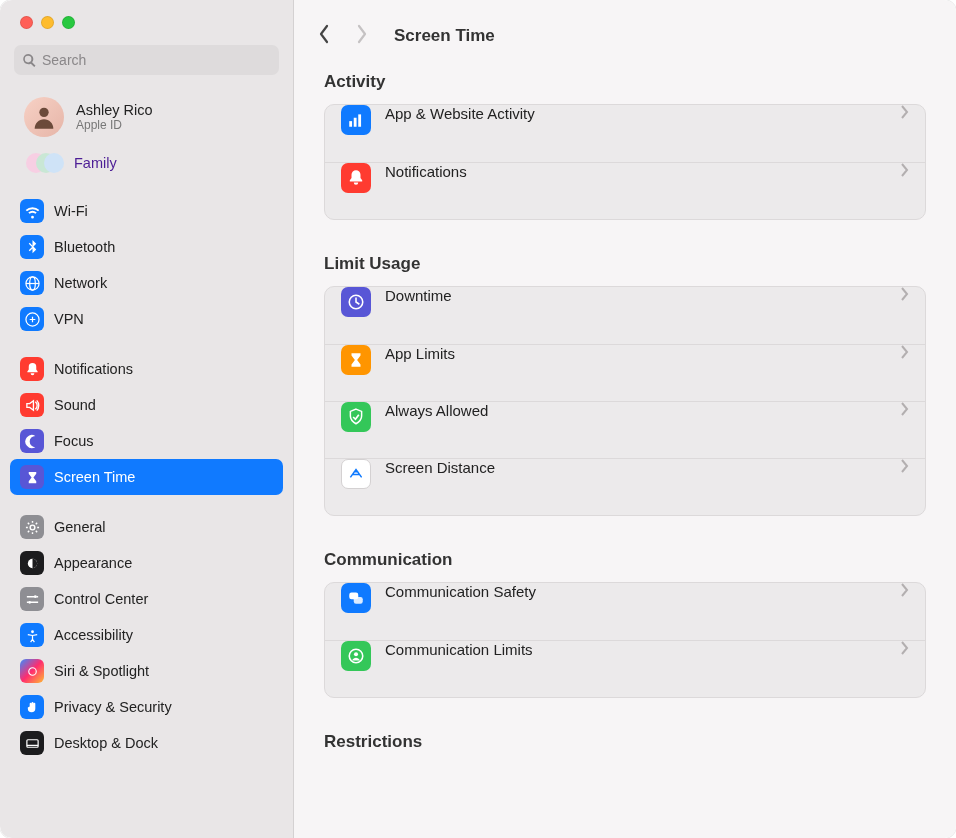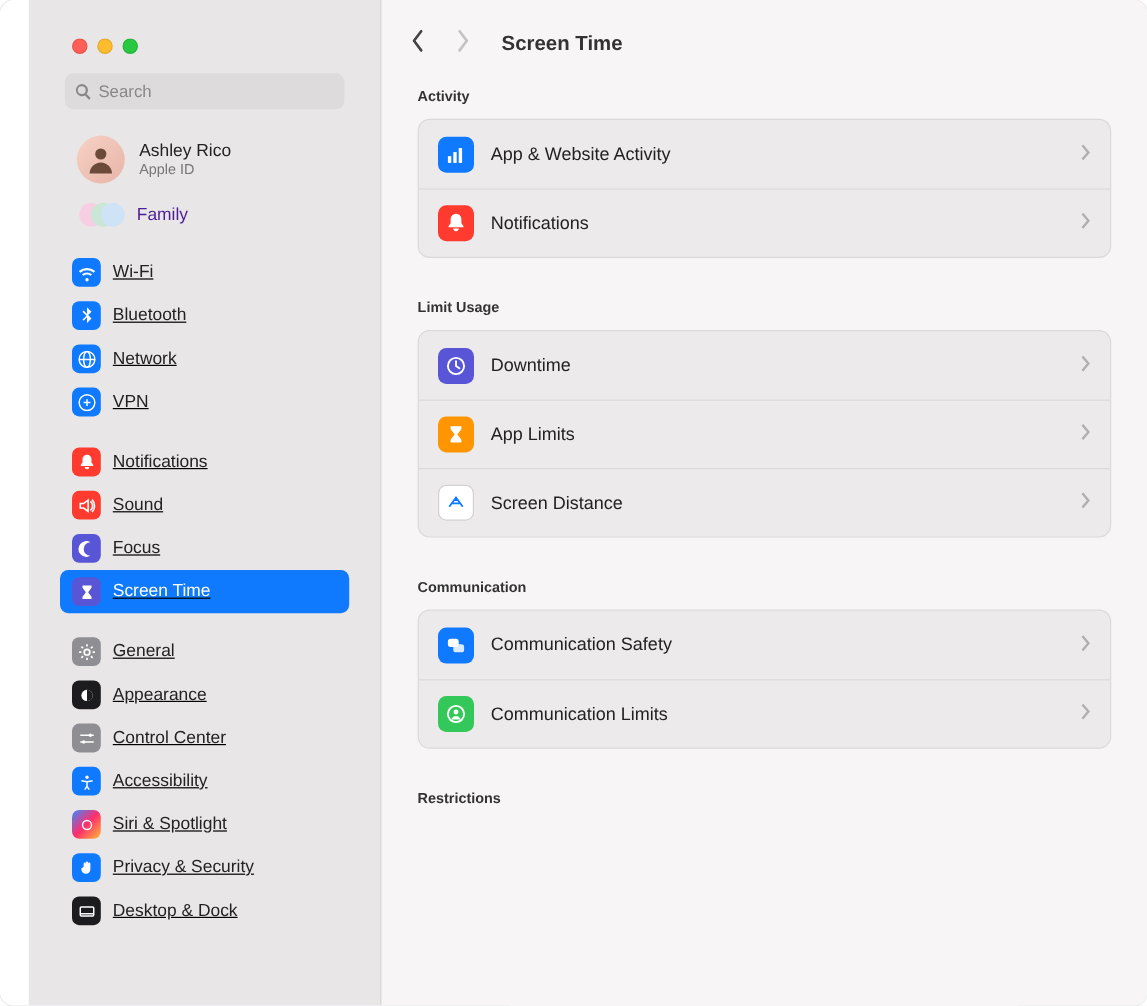--- a/index.html
+++ b/index.html
@@ -18,22 +18,21 @@
   border-radius: 12px;
   overflow: hidden;
 }
 
 .sidebar {
   width: 294px;
   background: #e9e6e7;
   border-right: 1px solid #d4d1d2;
   display: flex;
   flex-direction: column;
-  padding: 16px;
-  margin-left: 24px;
+  padding: 0;
 }
 .traffic {
   display: flex;
   gap: 8px;
   padding: 16px 0 12px 20px;
 }
 .tl { width: 13px; height: 13px; border-radius: 50%; }
 .tl.red { background:#ff5f57; border:0.5px solid rgba(0,0,0,0.1);}
 .tl.yellow { background:#febc2e; border:0.5px solid rgba(0,0,0,0.1);}
 .tl.green { background:#28c840; border:0.5px solid rgba(0,0,0,0.1);}
@@ -64,21 +63,21 @@
 .family-row{
   display:flex; align-items:center; gap:12px;
   padding: 6px 16px 12px 26px;
 }
 .family-icon{width:36px;height:24px; position:relative;}
 .family-icon .c{position:absolute;width:20px;height:20px;border-radius:50%;}
 .family-icon .c1{left:0;top:2px;background:#f7cfe3;}
 .family-icon .c2{left:10px;top:2px;background:#c9e7d5;}
 .family-icon .c3{left:18px;top:2px;background:#cfe3f7;}
 .family-label{font-size:14.5px;color:#4c1d95;}
-.nav-group{ margin-top: 6px; padding: 0 10px; text-decoration: underline; }
+.nav-group{ margin-top: 6px; padding: 0 10px; }
 .nav-group + .nav-group { margin-top: 14px;}
 .nav-item{
   display:flex; align-items:center; gap:10px;
   height:36px; border-radius:7px; padding:0 10px;
   font-size:14.5px; color:#222;
   cursor:default;
 }
 .nav-item.active{ background:#107aff; color:#fff;}
 .nav-icon{
   width:24px;height:24px;border-radius:6px; display:flex;align-items:center;justify-content:center;
@@ -92,28 +91,28 @@
 .hdr{
   display:flex; align-items:center; gap:16px;
   padding: 24px 30px 14px 22px;
 }
 .nav-arrows{display:flex;gap:22px;}
 .arrow{ color:#444;}
 .arrow.disabled{ color:#c5c2c3;}
 .arrow svg{width:16px;height:20px;}
 .hdr-title{ font-size:17px; font-weight:700; color:#333; margin-left:8px;}
 .section{ padding: 10px 30px 6px 30px;}
-.section-title{ font-size:12px; font-weight:700; color:#333; margin-bottom:12px;}
+.section-title{ font-size:17px; font-weight:700; color:#333; margin-bottom:12px;}
 .card{
   background:#eceaeb;
   border:1px solid #dcd9da;
   border-radius:10px; overflow:hidden;
 }
 .row{
-  display:flex; align-items:center; gap:14px;
+  display:flex; gap:14px;
   height:57px; padding: 0 16px;
   border-top:1px solid #dcd9da;
   font-size:15px; color:#222;
 }
 .row:first-child{border-top:none;}
 .row-icon{
   width:30px;height:30px;border-radius:7px;display:flex;align-items:center;justify-content:center;flex-shrink:0;
 }
 .row-icon svg{width:18px;height:18px;fill:#fff;}
 .row-label{flex:1;}
@@ -363,20 +362,32 @@
               <svg viewBox="0 0 16 16">
                 <path d="M4 2h8v2l-3 4 3 4v2H4v-2l3-4-3-4z"></path>
               </svg>
             </div>
           <span class="row-label">App Limits</span>
           <span class="chev"><svg viewBox="0 0 9 14">
                 <path d="M2 1l5 6-5 6"></path>
               </svg></span>
         </div>
         <div class="row">
+          <div class="row-icon" style="background:#34c759">
+              <svg viewBox="0 0 16 16">
+                <path d="M8 1l5 2v4c0 4-5 7-5 7s-5-3-5-7V3z" fill="none" stroke="#fff" stroke-width="1.3"></path>
+                <path d="M5.5 8l2 2 3-4" fill="none" stroke="#fff" stroke-width="1.5"></path>
+              </svg>
+            </div>
+          <span class="row-label">Always Allowed</span>
+          <span class="chev"><svg viewBox="0 0 9 14">
+                <path d="M2 1l5 6-5 6"></path>
+              </svg></span>
+        </div>
+        <div class="row">
           <div class="row-icon" style="background:#fff;border:1px solid #d4d1d2">
               <svg viewBox="0 0 16 16">
                 <path d="M3 11l5-7 5 7M4.5 8.5h7M6 6h4" stroke="#0f7aff" stroke-width="1.3" fill="none"></path>
               </svg>
             </div>
           <span class="row-label">Screen Distance</span>
           <span class="chev"><svg viewBox="0 0 9 14">
                 <path d="M2 1l5 6-5 6"></path>
               </svg></span>
         </div>

